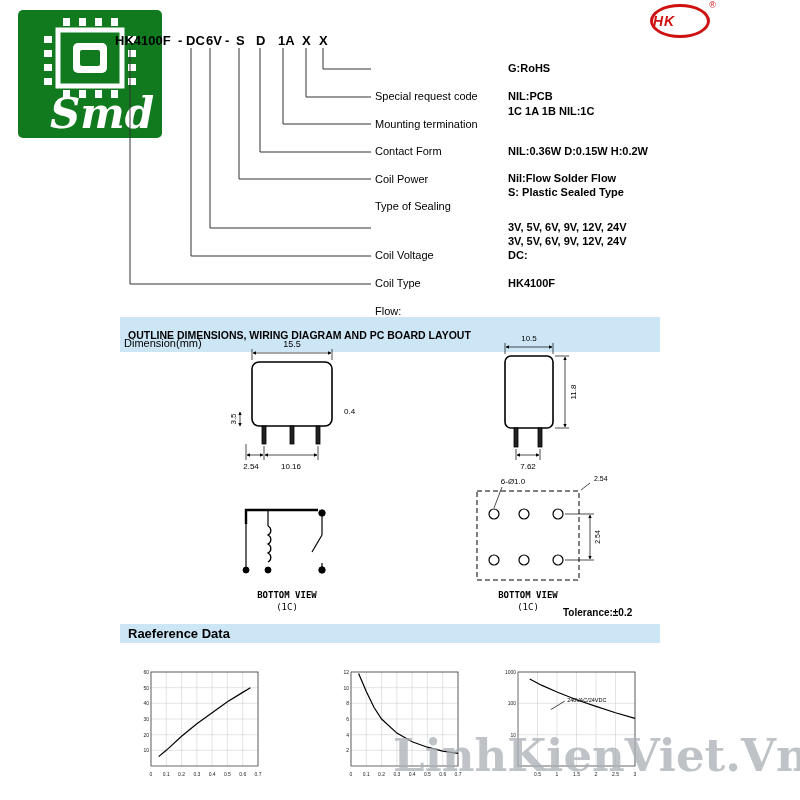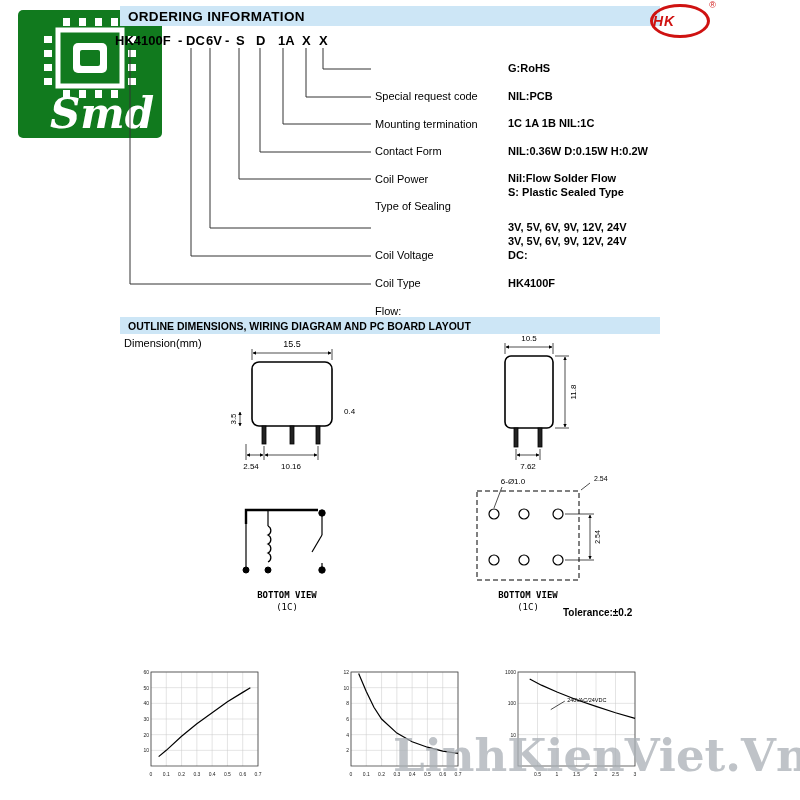--- a/index.html
+++ b/index.html
@@ -3,21 +3,21 @@
 <meta charset="utf-8">
 <style>
   html,body{margin:0;padding:0;background:#fff;}
   .page{position:relative;width:800px;height:800px;background:#ffffff;overflow:hidden;
         font-family:"Liberation Sans",sans-serif;color:#000;}
 
   
   .bar{position:absolute;left:120px;width:540px;background:#cde6f6;display:flex;align-items:center;
        padding-left:8px;box-sizing:border-box;font-weight:bold;}
   .bar1{top:6px;height:20px;font-size:13.5px;letter-spacing:.3px;}
-  .bar2{top:317px;height:17px;font-size:10.5px;}
+  .bar2{top:317px;height:35px;font-size:10.5px;}
   .bar3{top:624px;height:19px;font-size:13px;}
 
   
   .smd-logo{position:absolute;left:18px;top:10px;width:144px;height:164px;}
 
   
   .hk-logo{position:absolute;left:650px;top:4px;width:58px;height:32px;}
   .hk-ellipse{width:54px;height:28px;border:3px solid #cf1211;border-radius:50%;
               display:flex;align-items:center;justify-content:flex-start;}
   .hk-text{color:#cf1211;font-weight:bold;font-style:italic;font-size:14px;letter-spacing:1px;}
@@ -71,23 +71,20 @@
         <rect x="26" y="68" width="8" height="7" fill="#fff"></rect>
 
       <rect x="110" y="26" width="8" height="7" fill="#fff"></rect>
         <rect x="110" y="40" width="8" height="7" fill="#fff"></rect>
       <rect x="110" y="54" width="8" height="7" fill="#fff"></rect>
         <rect x="110" y="68" width="8" height="7" fill="#fff"></rect>
       <text x="32" y="118" font-size="42" font-style="italic" font-weight="bold" fill="#fff" font-family="DejaVu Serif, serif">Smd</text>
     </svg>
   </div>
 
-  <div class="bar bar1">
-    <span>ORDERING INFORMATION</span>
-  </div>
 
   <div class="hk-logo">
     <div class="hk-ellipse">
       <span class="hk-text">HK</span>
     </div>
     <span class="hk-reg">®</span>
   </div>
 
   <div class="code">
     <span style="left:115px">HK4100F</span>
@@ -115,21 +112,21 @@
     </g>
   </svg>
 
   <div class="row-label" style="top:62px">Special request code</div>
   <div class="row-value" style="top:62px">G:RoHS</div>
 
   <div class="row-label" style="top:90px">Mounting termination</div>
   <div class="row-value" style="top:90px">NIL:PCB</div>
 
   <div class="row-label" style="top:117px">Contact Form</div>
-  <div class="row-value" style="top:117px">1C 1A  1B  NIL:1C</div>
+  <div class="row-value" style="top:105px">1C 1A  1B  NIL:1C</div>
 
   <div class="row-label" style="top:145px">Coil Power</div>
   <div class="row-value" style="top:145px">NIL:0.36W  D:0.15W  H:0.2W</div>
 
   <div class="row-label" style="top:172px">Type of Sealing</div>
   <div class="row-value" style="top:172px">Nil:Flow Solder  Flow</div>
   <div class="row-value" style="top:186px">S:  Plastic  Sealed  Type</div>
 
   <div class="row-label" style="top:221px">Coil Voltage</div>
   <div class="row-value" style="top:221px">3V, 5V, 6V, 9V, 12V, 24V</div>
@@ -226,20 +223,23 @@
     </g>
     <text x="513" y="150" font-size="8" text-anchor="middle">6-Ø1.0</text>
     <text x="598" y="205" font-size="7" text-anchor="middle" transform="rotate(-90 598 203)">2.54</text>
     <text x="594" y="147" font-size="7">2.54</text>
     <text x="528" y="264" font-size="9" font-weight="bold" text-anchor="middle" font-family="DejaVu Sans Mono, monospace">BOTTOM VIEW</text>
     <text x="528" y="276" font-size="9" text-anchor="middle" font-family="DejaVu Sans Mono, monospace">(1C)</text>
   </svg>
 
   <div class="tolerance">Tolerance:±0.2</div>
 
+  <div class="bar bar3">
+    <span>Raeference Data</span>
+  </div>
 
   <svg class="chart" width="130" height="112" style="left:133px;top:667px">
       <line x1="18" y1="5" x2="18" y2="99" stroke="#c8c8c8" stroke-width="0.5"></line>
       <text x="18" y="109" font-size="5" text-anchor="middle" fill="#222">0</text>
       <line x1="33.28571428571429" y1="5" x2="33.28571428571429" y2="99" stroke="#c8c8c8" stroke-width="0.5"></line>
       <text x="33.28571428571429" y="109" font-size="5" text-anchor="middle" fill="#222">0.1</text>
       <line x1="48.57142857142858" y1="5" x2="48.57142857142858" y2="99" stroke="#c8c8c8" stroke-width="0.5"></line>
       <text x="48.57142857142858" y="109" font-size="5" text-anchor="middle" fill="#222">0.2</text>
       <line x1="63.85714285714286" y1="5" x2="63.85714285714286" y2="99" stroke="#c8c8c8" stroke-width="0.5"></line>
       <text x="63.85714285714286" y="109" font-size="5" text-anchor="middle" fill="#222">0.3</text>

